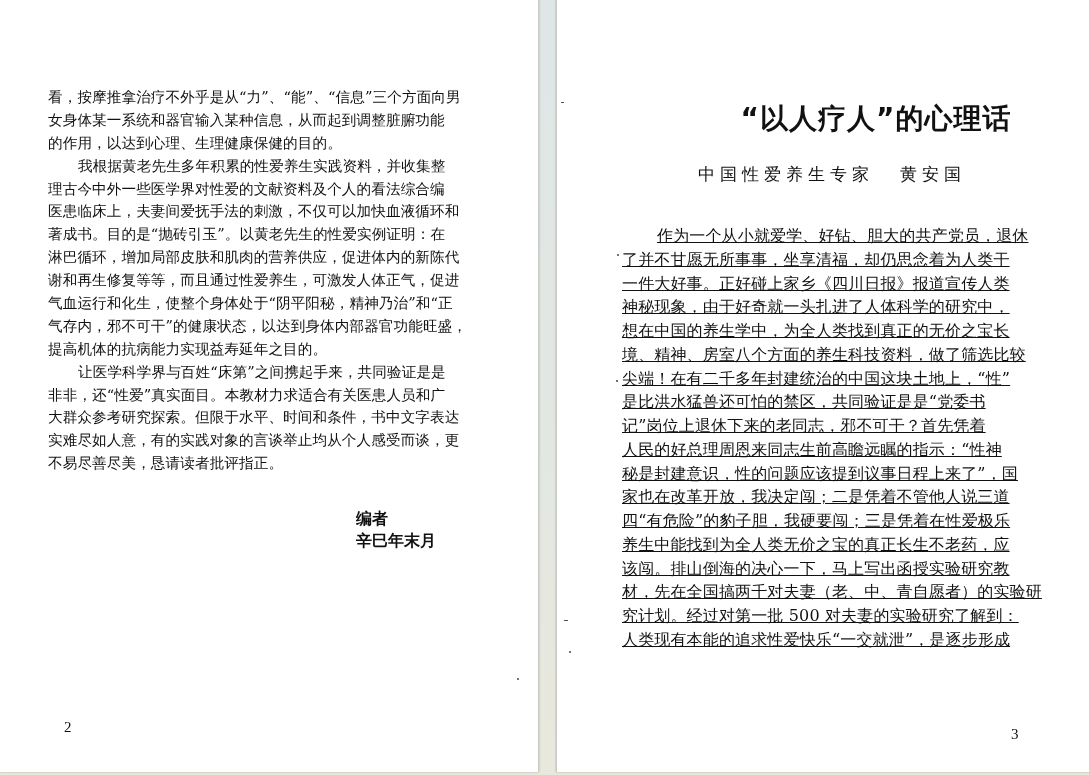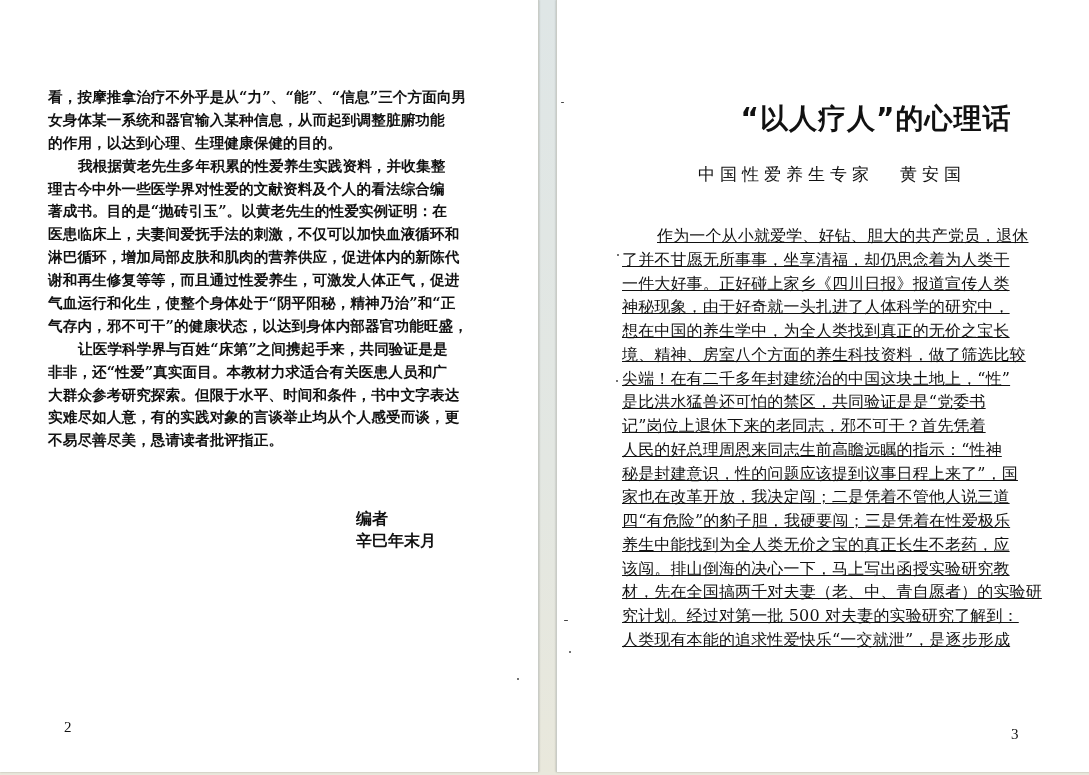--- a/index.html
+++ b/index.html
@@ -43,21 +43,20 @@
       position: absolute;
       white-space: nowrap;
     }
     .left-body {
       left: 48px;
       top: 86px;
       width: 420px;
       font-size: 14.6px;
       line-height: 22.9px;
       letter-spacing: 0.1px;
-      font-weight: bold;
     }
     .left-body .line { height: 22.9px; }
     .indent { padding-left: 30px; }
     .signature {
       left: 356px;
       top: 508px;
       font-size: 16px;
       line-height: 22px;
       font-weight: bold;
     }
@@ -110,26 +109,27 @@
 
 <div class="viewer">
 
   <div class="page page-left">
     <div class="text-block left-body">
       <div class="line">看，按摩推拿治疗不外乎是从“力”、“能”、“信息”三个方面向男</div>
       <div class="line">女身体某一系统和器官输入某种信息，从而起到调整脏腑功能</div>
       <div class="line">的作用，以达到心理、生理健康保健的目的。</div>
       <div class="line indent">我根据黄老先生多年积累的性爱养生实践资料，并收集整</div>
       <div class="line">理古今中外一些医学界对性爱的文献资料及个人的看法综合编</div>
+      <div class="line">医患临床上，夫妻间爱抚手法的刺激，不仅可以加快血液循环和</div>
       <div class="line">著成书。目的是“抛砖引玉”。以黄老先生的性爱实例证明：在</div>
-      <div class="line">医患临床上，夫妻间爱抚手法的刺激，不仅可以加快血液循环和</div>
       <div class="line">淋巴循环，增加局部皮肤和肌肉的营养供应，促进体内的新陈代</div>
       <div class="line">谢和再生修复等等，而且通过性爱养生，可激发人体正气，促进</div>
       <div class="line">气血运行和化生，使整个身体处于“阴平阳秘，精神乃治”和“正</div>
       <div class="line">气存内，邪不可干”的健康状态，以达到身体内部器官功能旺盛，</div>
+      <div class="line">提高机体的抗病能力实现益寿延年之目的。</div>
       <div class="line indent">让医学科学界与百姓“床第”之间携起手来，共同验证是是</div>
       <div class="line">非非，还“性爱”真实面目。本教材力求适合有关医患人员和广</div>
       <div class="line">大群众参考研究探索。但限于水平、时间和条件，书中文字表达</div>
       <div class="line">实难尽如人意，有的实践对象的言谈举止均从个人感受而谈，更</div>
       <div class="line">不易尽善尽美，恳请读者批评指正。</div>
     </div>
 
     <div class="text-block signature">
       <div>编者</div>
       <div>辛巳年末月</div>

